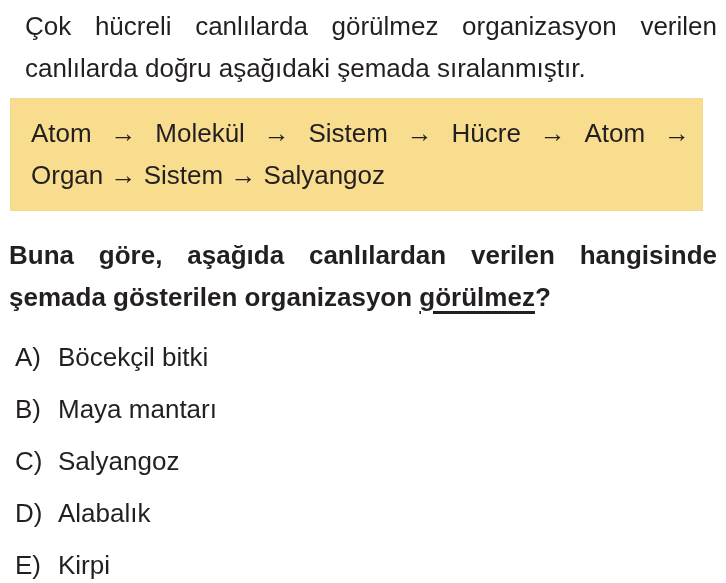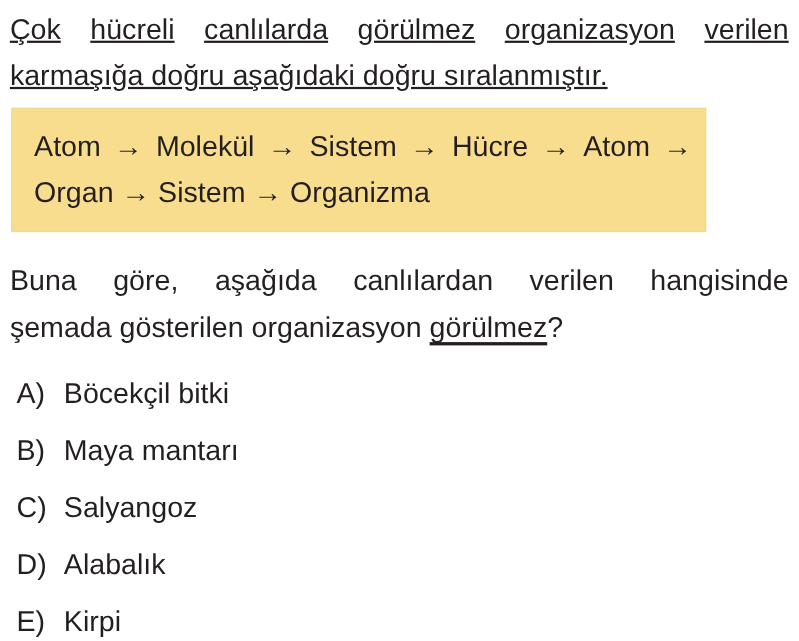--- a/index.html
+++ b/index.html
@@ -11,41 +11,40 @@
     width: 726px;
     height: 583px;
     overflow: hidden;
     font-family: "Liberation Sans", sans-serif;
     font-size: 26px;
     line-height: 42px;
     color: #231f20;
     position: relative;
   }
   .intro {
-    padding: 5px 9px 0 9px;
-    text-decoration: underline;
+    padding: 5px 9px 0 25px;
   }
   .line-justified {
     display: flex;
     justify-content: space-between;
   }
   .line-plain {
     text-align: left;
   }
   .scheme-box {
     box-sizing: border-box;
-    width: 632px;
+    width: 693px;
     margin: 9px 0 0 10px;
     background: #F8DD8F;
     border: 1px solid #eedA95;
     padding: 13px 12px 14px 20px;
   }
   .question {
     margin: 23px 9px 15px 9px;
-    font-weight: 400;
+    font-weight: 700;
   }
   .question .underlined {
     text-decoration: underline;
     text-decoration-thickness: 3px;
     text-underline-offset: 5px;
     text-align: right;
   }
   .options {
     margin: 18px 0 0 15px;
   }
@@ -63,37 +62,37 @@
 
 <div class="intro">
   <div class="line-justified">
       <span>Çok</span>
       <span>hücreli</span>
       <span>canlılarda</span>
       <span>görülmez</span>
       <span>organizasyon</span>
       <span>verilen</span>
     </div>
-  <div class="line-plain">karmaşığa doğru aşağıdaki doğru sıralanmıştır.</div>
+  <div class="line-plain">canlılarda doğru aşağıdaki şemada sıralanmıştır.</div>
 </div>
 
 <div class="scheme-box">
   <div class="line-justified">
       <span>Atom</span>
       <span>→</span>
       <span>Molekül</span>
       <span>→</span>
       <span>Sistem</span>
       <span>→</span>
       <span>Hücre</span>
       <span>→</span>
       <span>Atom</span>
       <span>→</span>
     </div>
-  <div class="line-plain">Organ → Sistem → Organizma</div>
+  <div class="line-plain">Organ → Sistem → Salyangoz</div>
 </div>
 
 <div class="question">
   <div class="line-justified">
       <span>Buna</span>
       <span>göre,</span>
       <span>aşağıda</span>
       <span>canlılardan</span>
       <span>verilen</span>
       <span>hangisinde</span>

